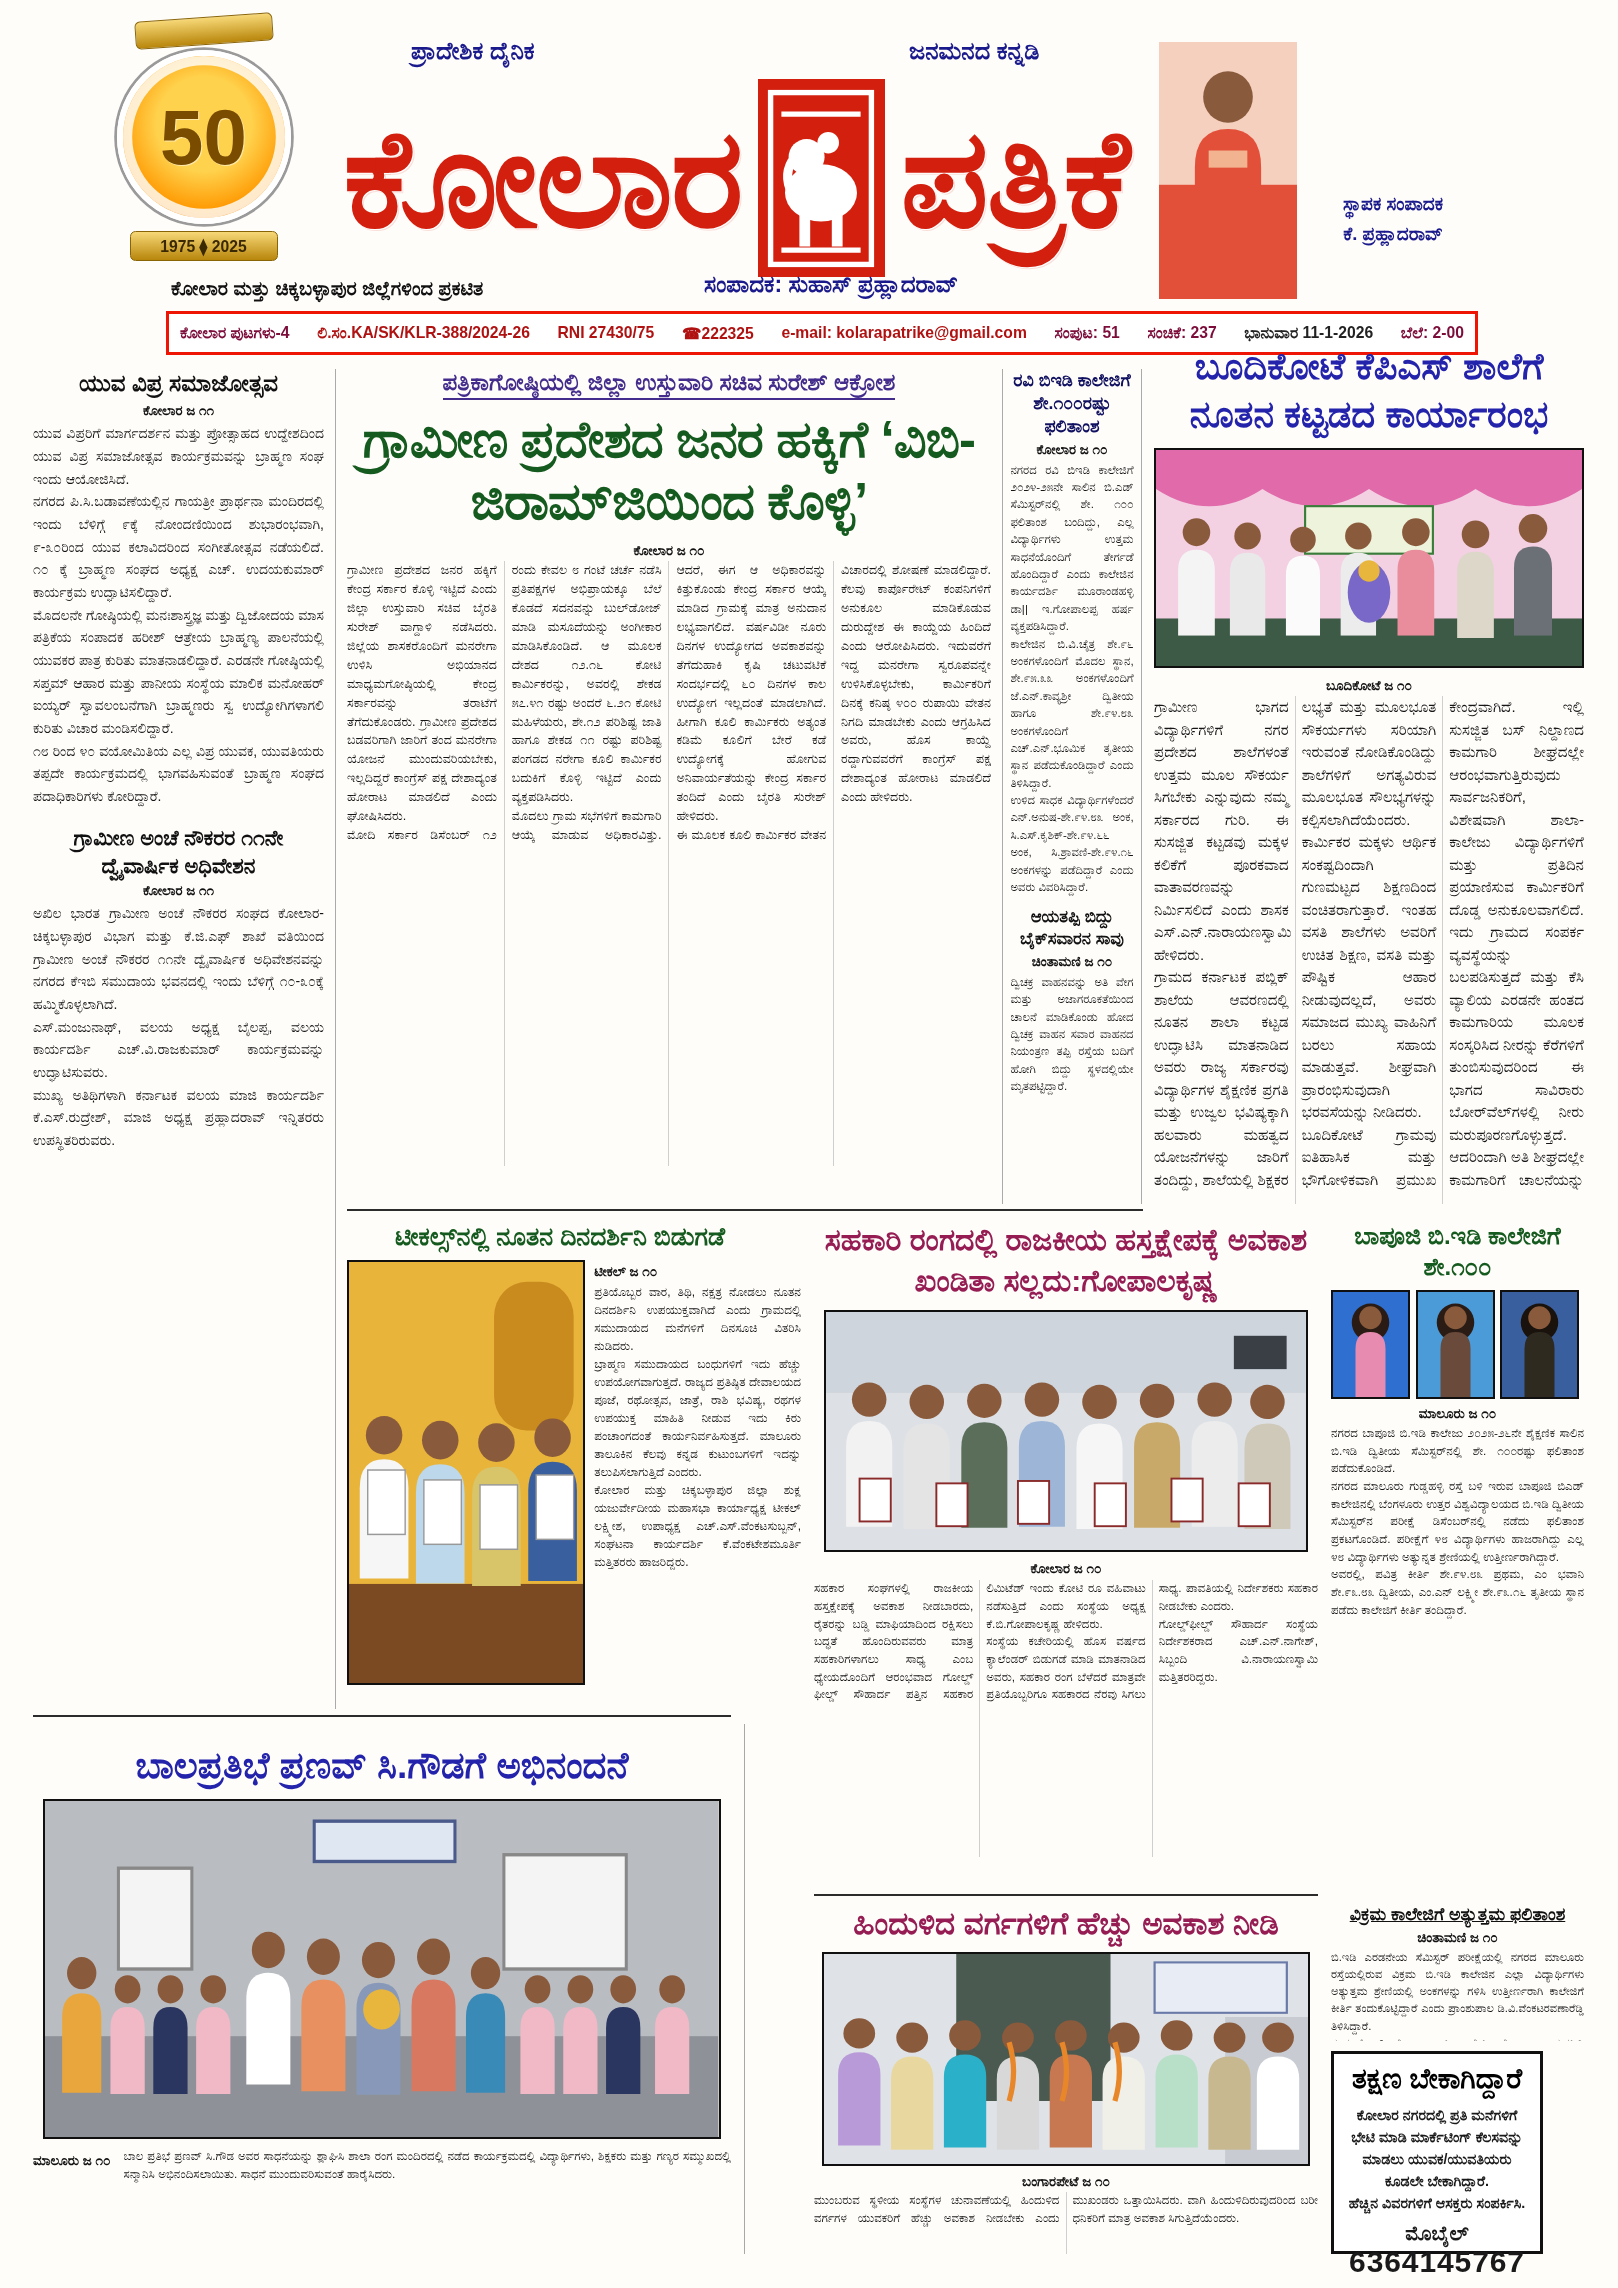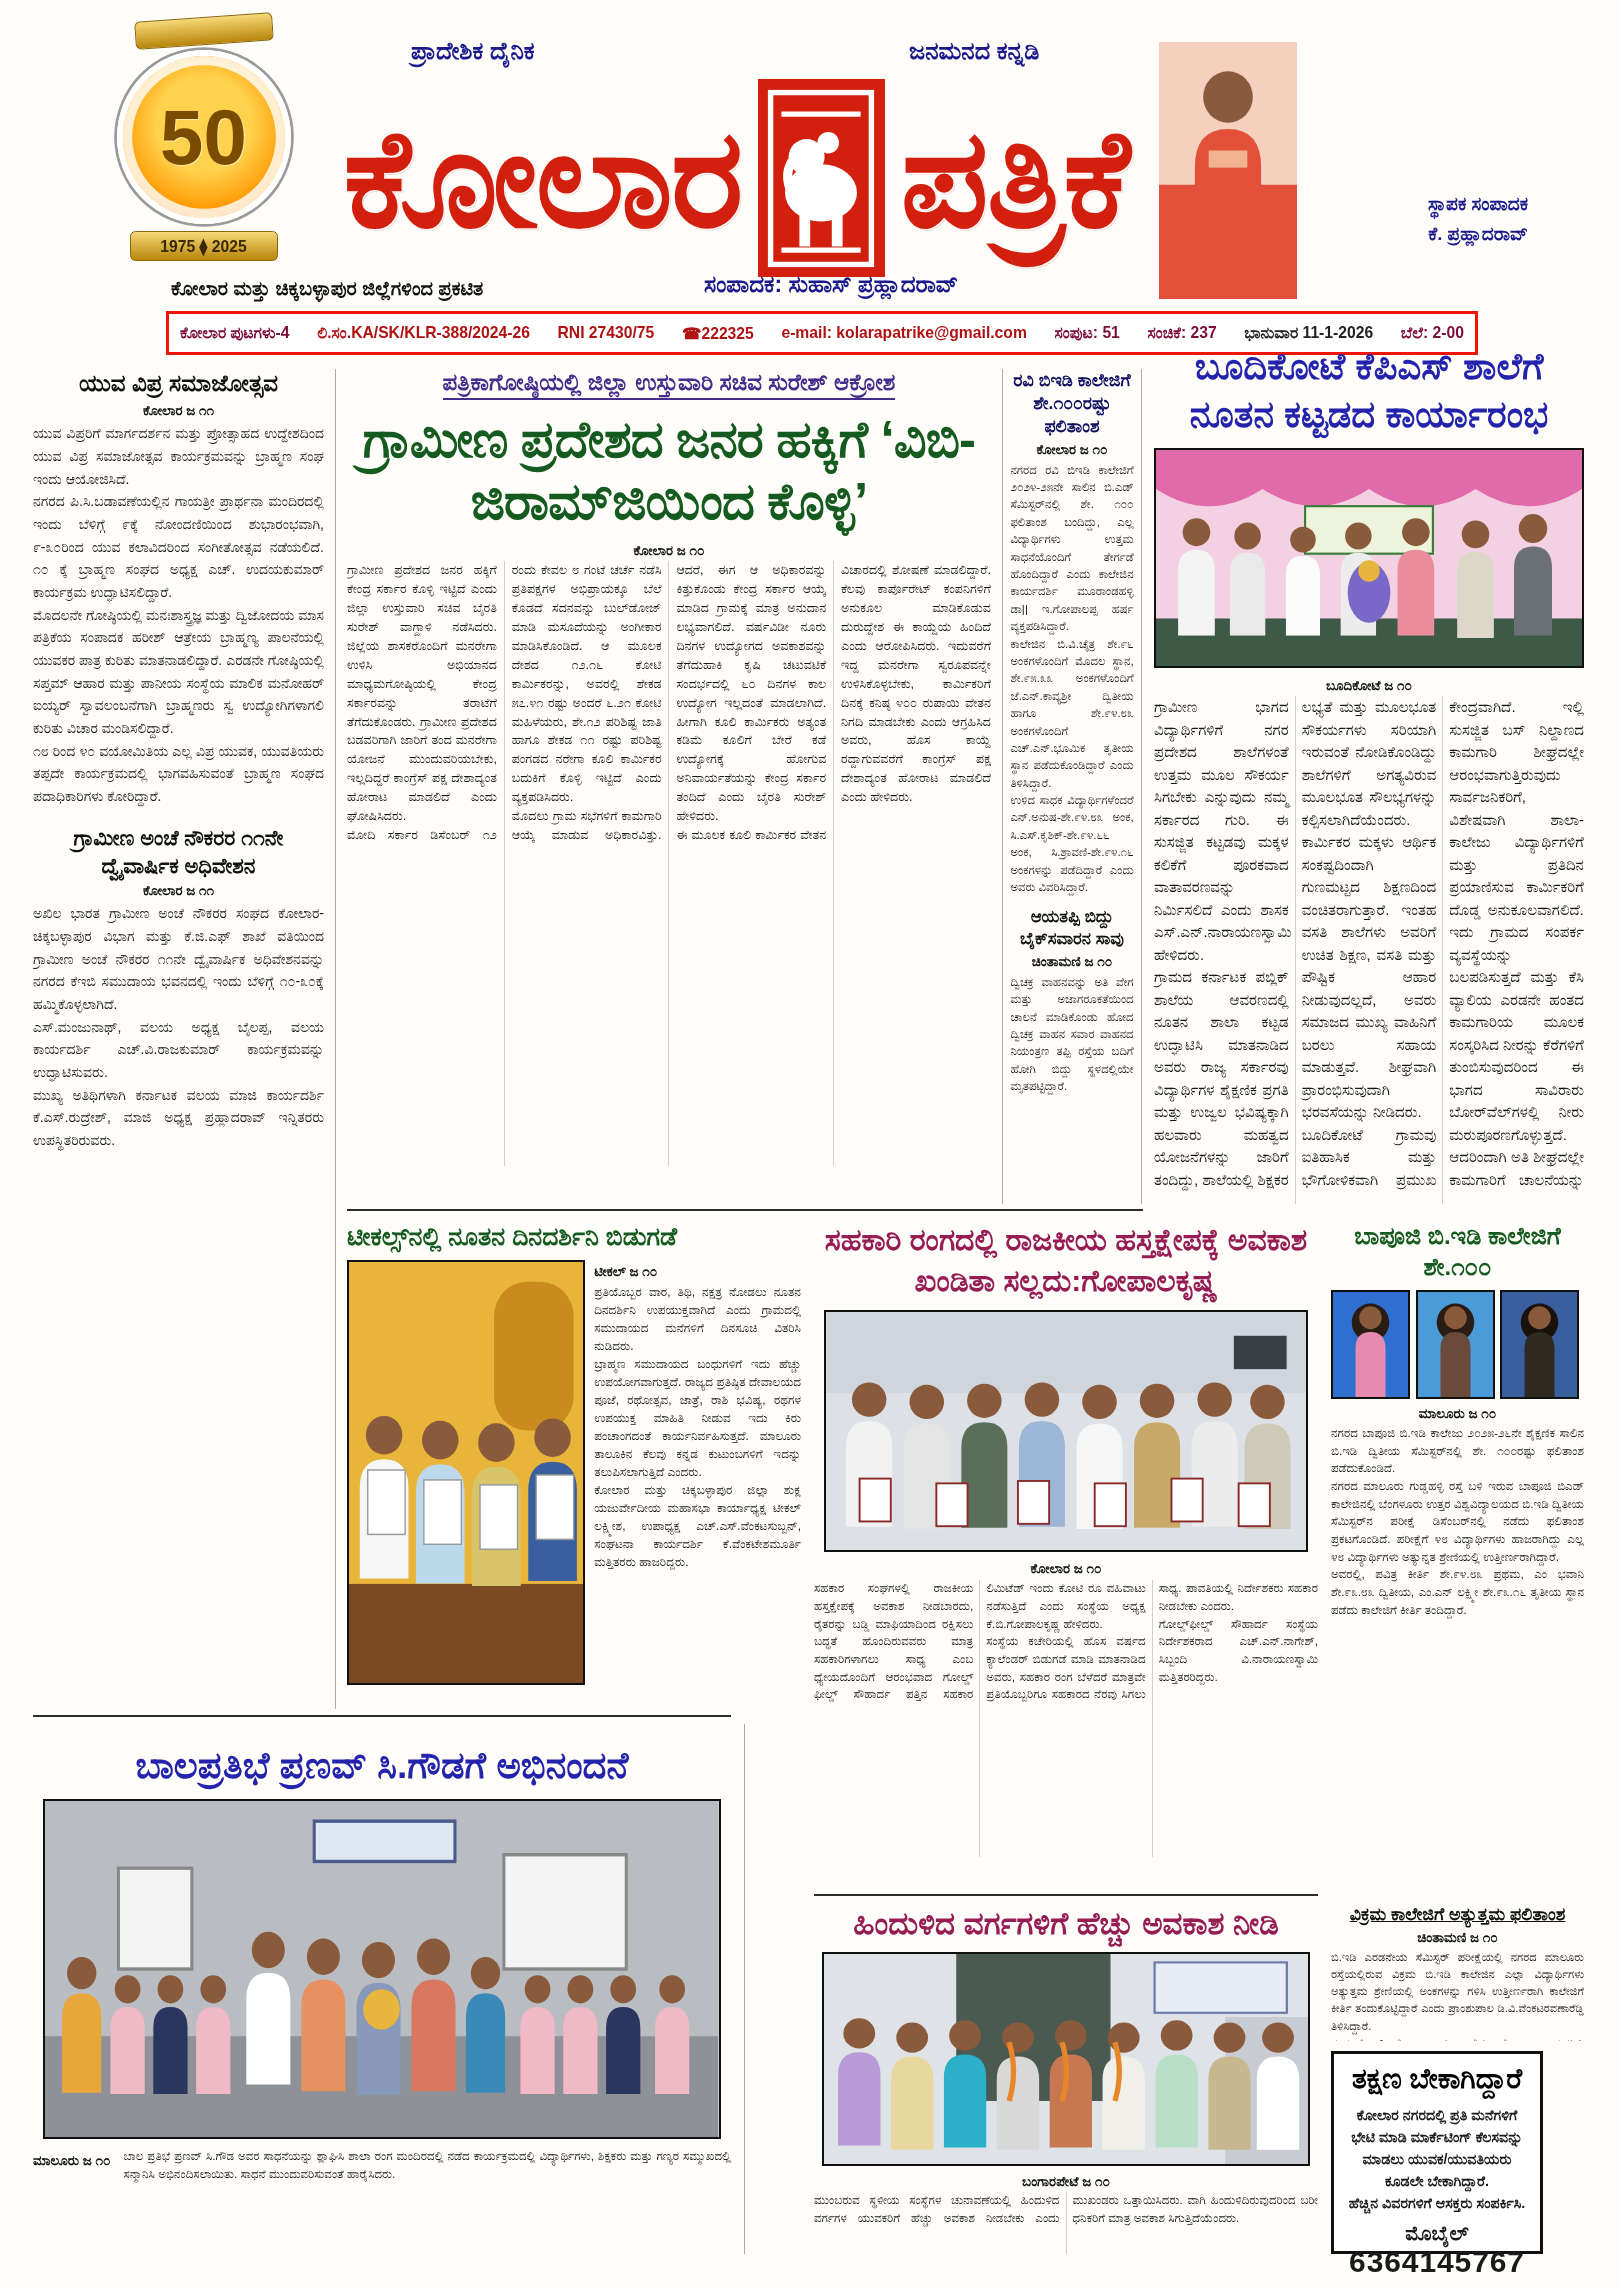--- a/index.html
+++ b/index.html
@@ -98,21 +98,21 @@
   </div>
 
   <figure class="abs photo" style="left:1159px; top:42px; width:138px; height:257px; border:none;">
     <svg viewBox="0 0 50 90" preserveAspectRatio="none">
       <rect width="50" height="90" fill="#f6d0bf"></rect>
       <rect y="50" width="50" height="40" fill="#e2503a"></rect>
       <use href="#prsn" x="10" y="8" width="30" height="78" style="color:#e2503a"></use>
       <rect x="18" y="38" width="14" height="6" fill="#f2b490"></rect>
     </svg>
   </figure>
-  <div class="abs founder-caption" style="left:1379px; top:189px; width:198px;">
+  <div class="abs founder-caption" style="left:1294px; top:189px; width:198px;">
     <div>ಸ್ಥಾಪಕ ಸಂಪಾದಕ</div>
     <div>ಕೆ. ಪ್ರಹ್ಲಾದರಾವ್</div>
   </div>
 
   <div class="abs publisher-line" style="left:171px; top:277px; width:351px;">ಕೋಲಾರ ಮತ್ತು ಚಿಕ್ಕಬಳ್ಳಾಪುರ ಜಿಲ್ಲೆಗಳಿಂದ ಪ್ರಕಟಿತ</div>
   <div class="abs editor-line" style="left:628px; top:271px; width:406px;">ಸಂಪಾದಕ: ಸುಹಾಸ್ ಪ್ರಹ್ಲಾದರಾವ್</div>
 
   <div class="abs infobar" style="left:166px; top:311px; width:1312px; height:44px;">
     <span class="ib-seg ib-maroon">ಕೋಲಾರ ಪುಟಗಳು-4</span>
     <span class="ib-seg ib-red">ಲಿ.ಸಂ.KA/SK/KLR-388/2024-26</span>
@@ -183,21 +183,21 @@
     <div class="body-text cols-3" style="font-size:15px; height:517px;">ಗ್ರಾಮೀಣ ಭಾಗದ ವಿದ್ಯಾರ್ಥಿಗಳಿಗೆ ನಗರ ಪ್ರದೇಶದ ಶಾಲೆಗಳಂತೆ ಉತ್ತಮ ಮೂಲ ಸೌಕರ್ಯ ಸಿಗಬೇಕು ಎನ್ನುವುದು ನಮ್ಮ ಸರ್ಕಾರದ ಗುರಿ. ಈ ಸುಸಜ್ಜಿತ ಕಟ್ಟಡವು ಮಕ್ಕಳ ಕಲಿಕೆಗೆ ಪೂರಕವಾದ ವಾತಾವರಣವನ್ನು ನಿರ್ಮಿಸಲಿದೆ ಎಂದು ಶಾಸಕ ಎಸ್.ಎನ್.ನಾರಾಯಣಸ್ವಾಮಿ ಹೇಳಿದರು.
 ಗ್ರಾಮದ ಕರ್ನಾಟಕ ಪಬ್ಲಿಕ್ ಶಾಲೆಯ ಆವರಣದಲ್ಲಿ ನೂತನ ಶಾಲಾ ಕಟ್ಟಡ ಉದ್ಘಾಟಿಸಿ ಮಾತನಾಡಿದ ಅವರು ರಾಜ್ಯ ಸರ್ಕಾರವು ವಿದ್ಯಾರ್ಥಿಗಳ ಶೈಕ್ಷಣಿಕ ಪ್ರಗತಿ ಮತ್ತು ಉಜ್ವಲ ಭವಿಷ್ಯಕ್ಕಾಗಿ ಹಲವಾರು ಮಹತ್ವದ ಯೋಜನೆಗಳನ್ನು ಜಾರಿಗೆ ತಂದಿದ್ದು, ಶಾಲೆಯಲ್ಲಿ ಶಿಕ್ಷಕರ ಲಭ್ಯತೆ ಮತ್ತು ಮೂಲಭೂತ ಸೌಕರ್ಯಗಳು ಸರಿಯಾಗಿ ಇರುವಂತೆ ನೋಡಿಕೊಂಡಿದ್ದು ಶಾಲೆಗಳಿಗೆ ಅಗತ್ಯವಿರುವ ಮೂಲಭೂತ ಸೌಲಭ್ಯಗಳನ್ನು ಕಲ್ಪಿಸಲಾಗಿದೆಯೆಂದರು.
 ಕಾರ್ಮಿಕರ ಮಕ್ಕಳು ಆರ್ಥಿಕ ಸಂಕಷ್ಟದಿಂದಾಗಿ ಗುಣಮಟ್ಟದ ಶಿಕ್ಷಣದಿಂದ ವಂಚಿತರಾಗುತ್ತಾರೆ. ಇಂತಹ ವಸತಿ ಶಾಲೆಗಳು ಅವರಿಗೆ ಉಚಿತ ಶಿಕ್ಷಣ, ವಸತಿ ಮತ್ತು ಪೌಷ್ಟಿಕ ಆಹಾರ ನೀಡುವುದಲ್ಲದೆ, ಅವರು ಸಮಾಜದ ಮುಖ್ಯ ವಾಹಿನಿಗೆ ಬರಲು ಸಹಾಯ ಮಾಡುತ್ತವೆ. ಶೀಘ್ರವಾಗಿ ಪ್ರಾರಂಭಿಸುವುದಾಗಿ ಭರವಸೆಯನ್ನು ನೀಡಿದರು.
 ಬೂದಿಕೋಟೆ ಗ್ರಾಮವು ಐತಿಹಾಸಿಕ ಮತ್ತು ಭೌಗೋಳಿಕವಾಗಿ ಪ್ರಮುಖ ಕೇಂದ್ರವಾಗಿದೆ. ಇಲ್ಲಿ ಸುಸಜ್ಜಿತ ಬಸ್ ನಿಲ್ದಾಣದ ಕಾಮಗಾರಿ ಶೀಘ್ರದಲ್ಲೇ ಆರಂಭವಾಗುತ್ತಿರುವುದು ಸಾರ್ವಜನಿಕರಿಗೆ, ವಿಶೇಷವಾಗಿ ಶಾಲಾ-ಕಾಲೇಜು ವಿದ್ಯಾರ್ಥಿಗಳಿಗೆ ಮತ್ತು ಪ್ರತಿದಿನ ಪ್ರಯಾಣಿಸುವ ಕಾರ್ಮಿಕರಿಗೆ ದೊಡ್ಡ ಅನುಕೂಲವಾಗಲಿದೆ. ಇದು ಗ್ರಾಮದ ಸಂಪರ್ಕ ವ್ಯವಸ್ಥೆಯನ್ನು ಬಲಪಡಿಸುತ್ತದೆ ಮತ್ತು ಕೆಸಿ ವ್ಯಾಲಿಯ ಎರಡನೇ ಹಂತದ ಕಾಮಗಾರಿಯ ಮೂಲಕ ಸಂಸ್ಕರಿಸಿದ ನೀರನ್ನು ಕೆರೆಗಳಿಗೆ ತುಂಬಿಸುವುದರಿಂದ ಈ ಭಾಗದ ಸಾವಿರಾರು ಬೋರ್‌ವೆಲ್‌ಗಳಲ್ಲಿ ನೀರು ಮರುಪೂರಣಗೊಳ್ಳುತ್ತದೆ. ಆದರಿಂದಾಗಿ ಅತಿ ಶೀಘ್ರದಲ್ಲೇ ಕಾಮಗಾರಿಗೆ ಚಾಲನೆಯನ್ನು ನೀಡುವ ಭರವಸೆಯನ್ನು ನೀಡಿದರು.
 ಕ್ಷೇತ್ರ ಶಿಕ್ಷಣ ಅಧಿಕಾರಿ ಶಶಿಕಲಾ, ಸಹಾಯಕ ಕಾರ್ಯಪಾಲಕ ಅಭಿಯಂತರ ರವಿಕುಮಾರ್, ಸಮಾಜಸೇವಕ ಎ.ಬಾಬು, ಗ್ರಾಮ ಪಂಚಾಯಿತಿ ಅಧ್ಯಕ್ಷ ಬಿ.ಆರ್.ಮಂಜುನಾಥ, ಟಿ.ಮಹದೇವಪ್ಪ, ಕೃಷ್ಣಪ್ಪ, ವೆಂಕಟಸ್ವಾಮಿ, ಜುಂಜನಹಳ್ಳಿ ನಾರಾಯಣಸ್ವಾಮಿ, ಆರ್.ವಿಜಯ್‌ಕುಮಾರ್, ವಕೀಲರಾದ ಆನಂದ್, ಕಾರಮಂಗಲ ಮುನಿ ಮತ್ತಿತರರು ಇದ್ದರು.</div>
   </section>
 
   <div class="abs hrule" style="left:347px; top:1209px; width:796px;"></div>
 
   <section class="abs" style="left:347px; top:1220px; width:454px; height:494px; overflow:hidden;">
-    <h2 class="headline-green" style="font-size:25px; text-align:left;">ಟೀಕಲ್ಸ್‌ನಲ್ಲಿ ನೂತನ ದಿನದರ್ಶಿನಿ ಬಿಡುಗಡೆ</h2>
+    <h2 class="headline-green" style="font-size:25px; text-align:left;margin-left:48px;">ಟೀಕಲ್ಸ್‌ನಲ್ಲಿ ನೂತನ ದಿನದರ್ಶಿನಿ ಬಿಡುಗಡೆ</h2>
     <div style="display:flex; gap:9.2px; margin-top:7.4px; height:432px;">
       <figure class="photo" style="width:238px; height:425px; flex:none;">
         <svg viewBox="0 0 100 170" preserveAspectRatio="none">
           <rect width="100" height="170" fill="#e8b43a"></rect>
           <rect x="62" y="8" width="34" height="60" rx="14" fill="#c98a1e"></rect>
           <rect y="130" width="100" height="40" fill="#7c4a22"></rect>
           <use href="#prsn" x="2" y="34" width="26" height="120" style="color:#f6f6f6"></use>
           <use href="#prsn" x="26" y="38" width="26" height="116" style="color:#bcd8ea"></use>
           <use href="#prsn" x="50" y="40" width="26" height="114" style="color:#d8c56a"></use>
           <use href="#prsn" x="74" y="36" width="26" height="118" style="color:#3a5f9e"></use>

